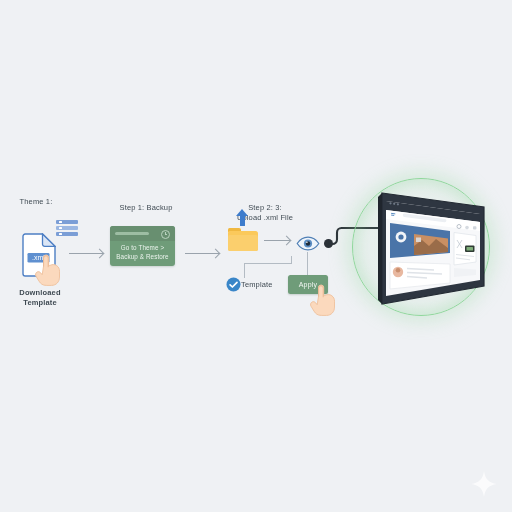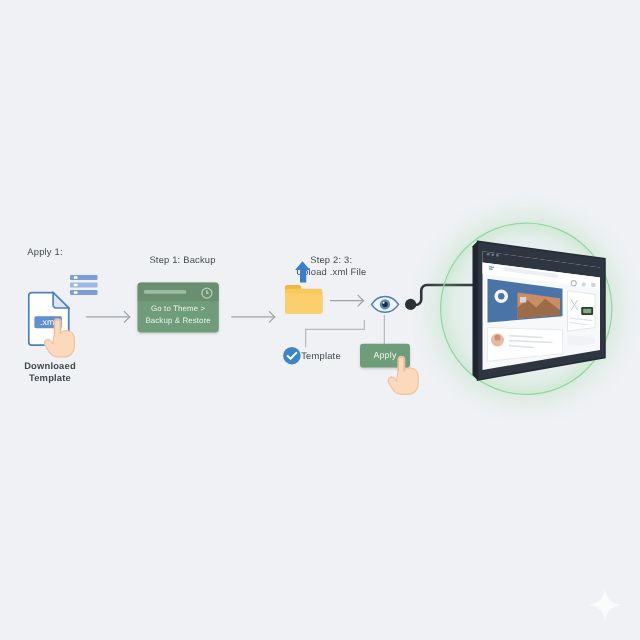--- a/index.html
+++ b/index.html
@@ -153,21 +153,21 @@
   #device-svg{position:absolute;left:0;top:0;}
 
   
   #sparkle{position:absolute;left:470px;top:470px;width:28px;height:28px;}
 </style>
 </head>
 <body>
 
 <div id="stage">
 
-  <div class="lbl" id="step1-label">Apply 1:</div>
+  <div class="lbl" id="step1-label">Theme 1:</div>
 
   <div id="server-icon">
     <div class="srv-row r1">
         <span class="srv-dot"></span>
       </div>
     <div class="srv-row r2">
         <span class="srv-dot"></span>
       </div>
     <div class="srv-row r3">
         <span class="srv-dot"></span>

